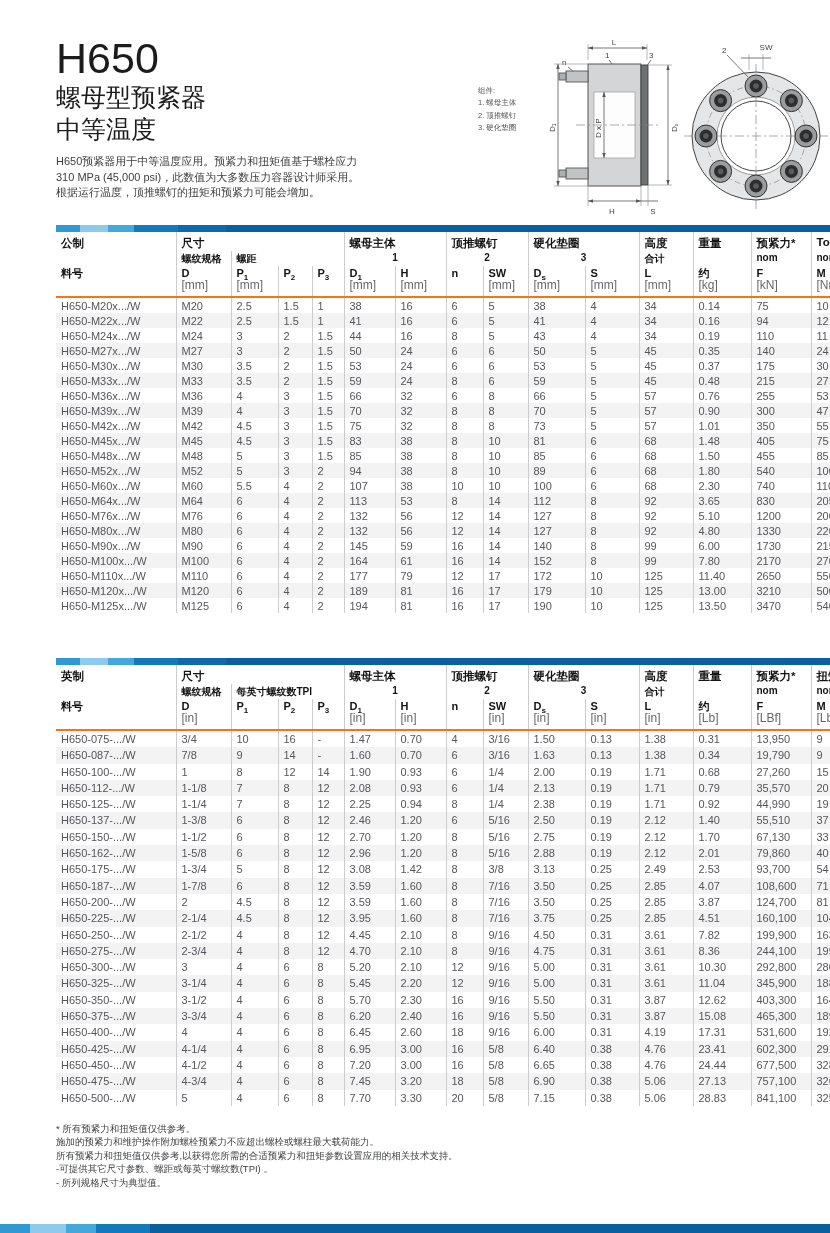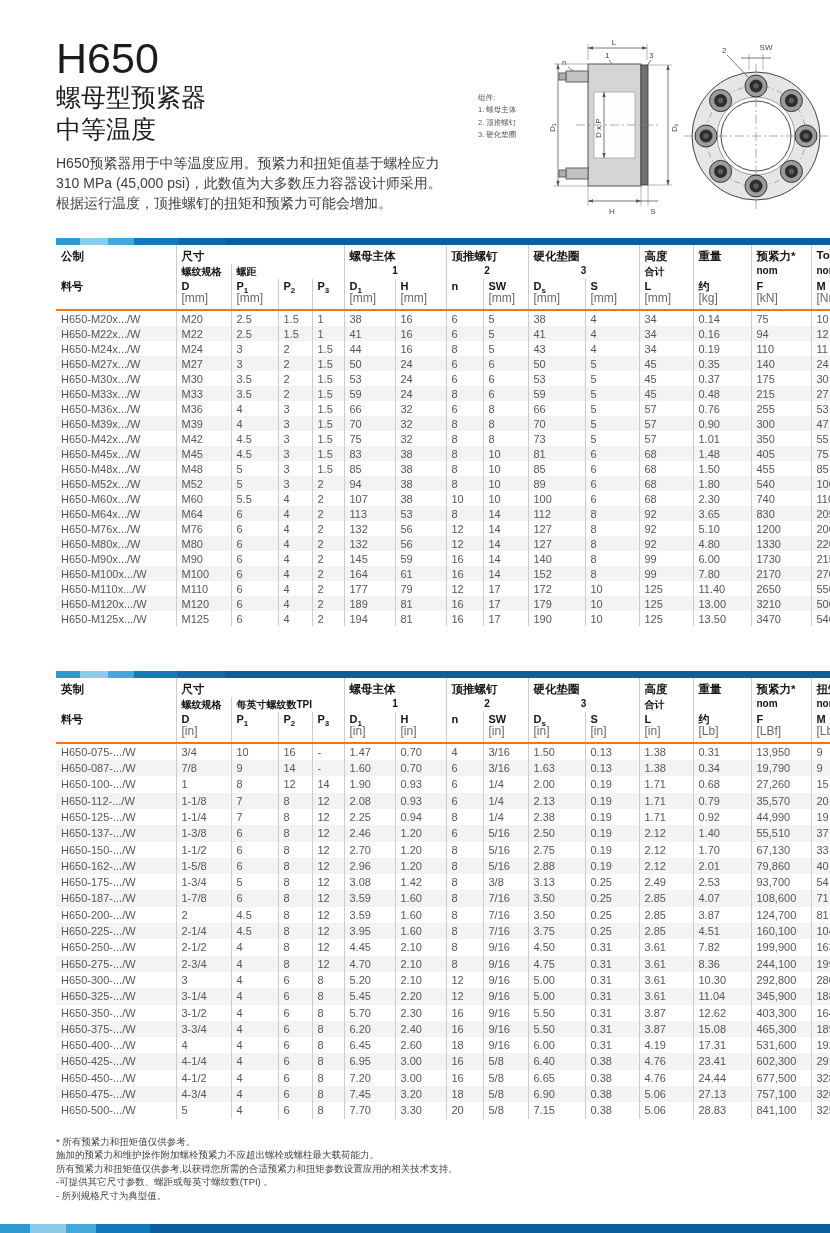--- a/index.html
+++ b/index.html
@@ -3,23 +3,23 @@
 <meta charset="utf-8">
 <style>
   html,body{margin:0;padding:0;}
   body{width:830px;height:1233px;background:#fff;font-family:"Liberation Sans",sans-serif;
        -webkit-font-smoothing:antialiased;}
   .page{position:relative;width:830px;height:1233px;overflow:hidden;background:#fff;padding-left:48px;}
 
   
   .title{font-size:43px;font-weight:400;color:#1c1c1c;margin:36px 0 0 8px;line-height:1.05;}
   .sub{font-size:25px;font-weight:400;color:#1c1c1c;margin-left:8px;line-height:1.28;}
-  .desc{margin:9px 0 0 8px;font-size:14px;color:#3d3e40;line-height:1.42;width:440px;}
-
-  .legend{position:absolute;left:478px;top:92px;font-size:7.5px;color:#555;line-height:1.65;}
+  .desc{margin:9px 0 0 8px;font-size:11px;color:#3d3e40;line-height:1.42;width:440px;}
+
+  .legend{position:absolute;left:478px;top:85px;font-size:7.5px;color:#555;line-height:1.65;}
   .drawing{position:absolute;}
   .drawing text{font-size:8px;fill:#444;font-family:"Liberation Sans",sans-serif;}
 
   
   .bluebar{height:7px;width:814px;margin-left:8px;
     background:linear-gradient(90deg,
       #2f9ad2 0,#2f9ad2 24px,
       #8ecbea 24px,#8ecbea 52px,
       #45a8da 52px,#45a8da 78px,
       #1279ba 78px,#1279ba 122px,

